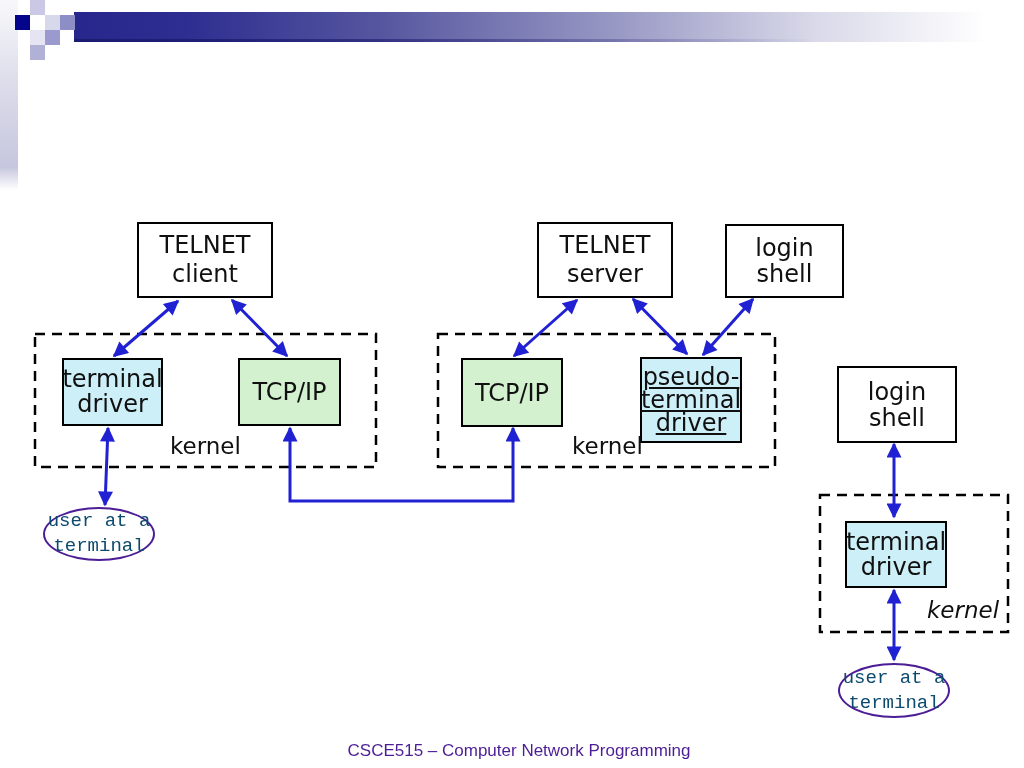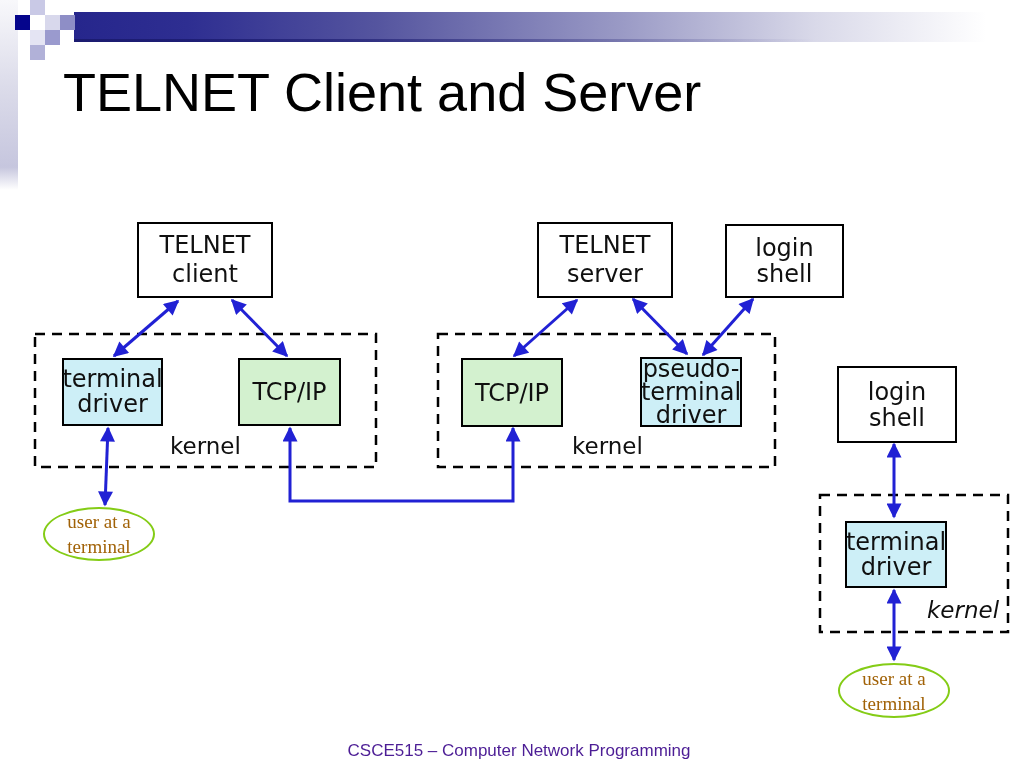--- a/index.html
+++ b/index.html
@@ -23,23 +23,23 @@
   .footer-year{position:absolute;left:32px;top:768px;font-size:17px;color:#000;}
   .footer-course{position:absolute;left:14px;right:0;top:741px;text-align:center;font-size:17px;color:#4c1d95;}
 
   
   .box{position:absolute;box-sizing:border-box;background:#fff;border:2.5px solid #000;
     display:flex;align-items:center;justify-content:center;text-align:center;
     white-space:pre-line;font-family:"DejaVu Sans","Liberation Sans",sans-serif;
     font-size:24px;line-height:26px;color:#101010;}
   .cyan{background:#cdeff7;}
   .green{background:#d3f1cf;}
-  .ellipse{position:absolute;box-sizing:border-box;background:#fff;border:2px solid #84cc16;border-radius:50%;
+  .ellipse{position:absolute;box-sizing:border-box;background:#fff;border:2px solid #4c1d95;border-radius:50%;
     display:flex;align-items:center;justify-content:center;text-align:center;white-space:pre-line;
-    font-family:Liberation Serif, serif;font-size:19px;line-height:25px;color:#a16207;}
+    font-family:Liberation Mono, monospace;font-size:19px;line-height:25px;color:#0c4a6e;}
   .klabel{position:absolute;font-family:"DejaVu Sans","Liberation Sans",sans-serif;
     font-size:23px;color:#101010;white-space:nowrap;}
   .italic{font-style:italic;}
 
   svg.layer{position:absolute;left:0;top:0;pointer-events:none;}
 </style>
 </head>
 <body>
 
 <div id="slide">
@@ -49,21 +49,20 @@
   <div>
     <div class="sq" style="left:30px;top:0;background:#c9c9e6;"></div>
     <div class="sq" style="left:15px;top:15px;background:#05058c;"></div>
     <div class="sq" style="left:45px;top:15px;background:#d8d8ec;"></div>
     <div class="sq" style="left:60px;top:15px;background:#8e8ec6;"></div>
     <div class="sq" style="left:30px;top:30px;background:#e4e4f3;"></div>
     <div class="sq" style="left:45px;top:30px;background:#9a9ace;"></div>
     <div class="sq" style="left:30px;top:45px;background:#b1b1d8;"></div>
   </div>
 
-  <div class="title">TELNET Client and Server</div>
 
   <svg class="layer" width="1024" height="768" viewBox="0 0 1024 768">
     <defs>
       <marker id="ah" viewBox="0 0 10 10" refX="9" refY="5" markerWidth="17" markerHeight="15" markerUnits="userSpaceOnUse" orient="auto-start-reverse">
         <path d="M0 0 L10 5 L0 10 z" fill="#2121d4"></path>
       </marker>
     </defs>
 
     <g fill="none" stroke="#000" stroke-width="2.5" stroke-dasharray="10 7">
       <rect x="35" y="334" width="341" height="133"></rect>
@@ -88,21 +87,21 @@
 client</div>
   <div class="box" style="left:537px;top:222px;width:136px;height:76px;line-height:29px;">TELNET
 server</div>
   <div class="box" style="left:725px;top:224px;width:119px;height:74px;">login
 shell</div>
 
   <div class="box cyan" style="left:62px;top:358px;width:101px;height:68px;line-height:25px;">terminal
 driver</div>
   <div class="box green" style="left:238px;top:358px;width:103px;height:68px;">TCP/IP</div>
   <div class="box green" style="left:461px;top:358px;width:102px;height:69px;">TCP/IP</div>
-  <div class="box cyan" style="left:640px;top:357px;width:102px;height:70px;line-height:23px;">pseudo-
+  <div class="box cyan" style="left:640px;top:357px;width:102px;height:86px;line-height:23px;text-decoration:underline;">pseudo-
 terminal
 driver</div>
 
   <div class="box" style="left:837px;top:366px;width:120px;height:77px;">login
 shell</div>
   <div class="box cyan" style="left:845px;top:521px;width:102px;height:67px;line-height:25px;">terminal
 driver</div>
 
   <div class="klabel" style="left:170px;top:433px;">kernel</div>
   <div class="klabel" style="left:572px;top:433px;">kernel</div>

